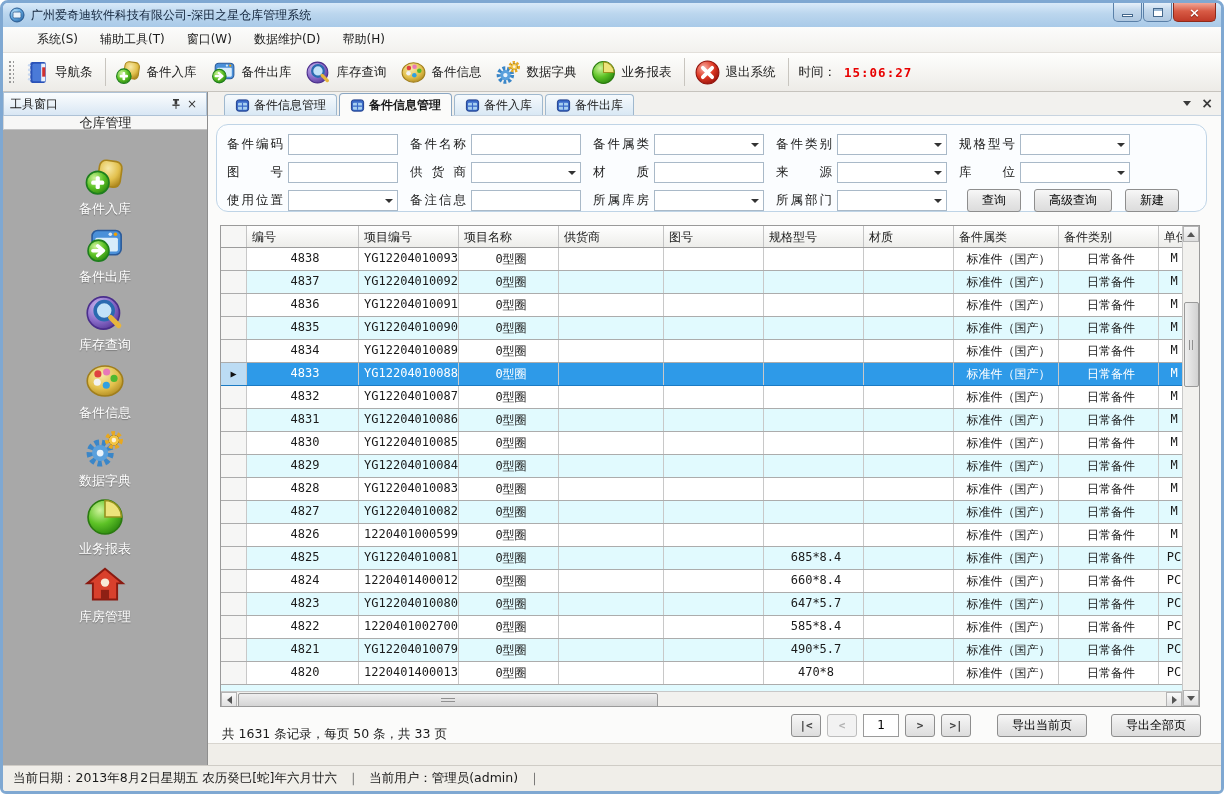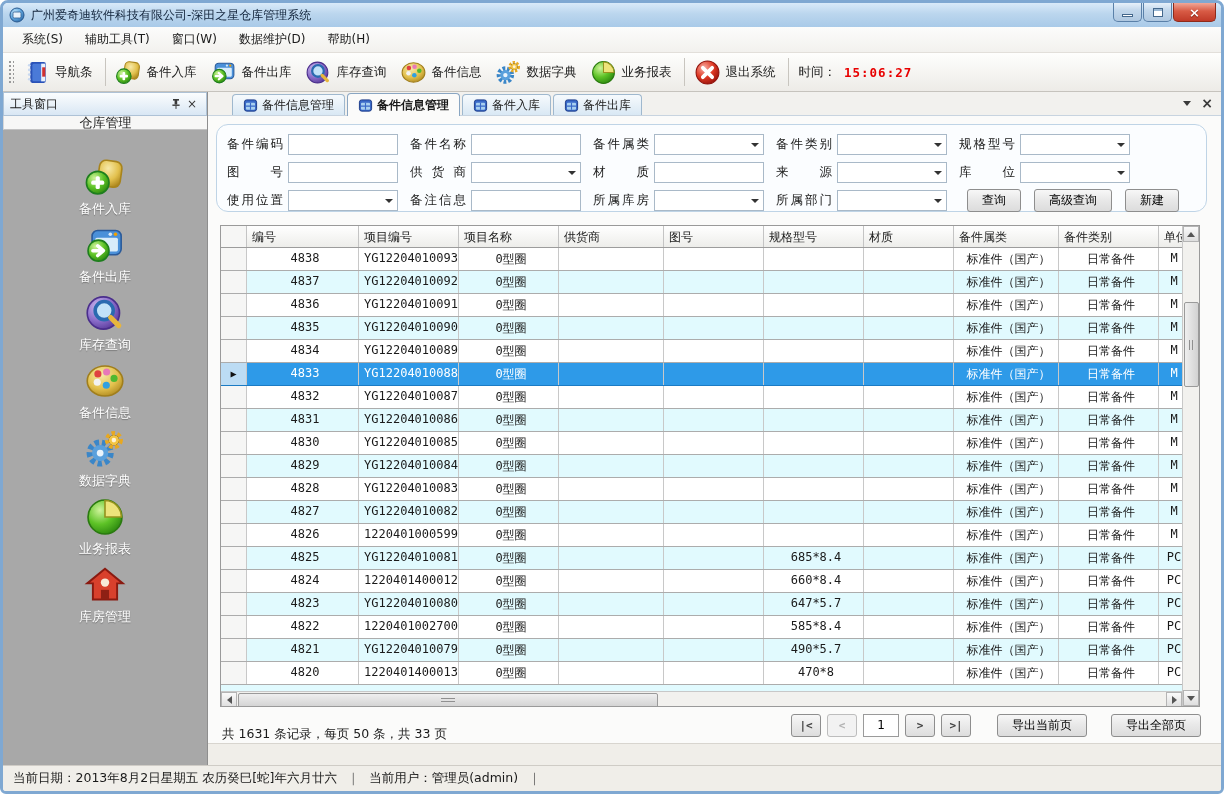--- a/index.html
+++ b/index.html
@@ -18,21 +18,21 @@
   .wbtn { width:29px; height:19px; border:1px solid #5A80A8; border-top:none;
     border-radius:0 0 5px 5px; display:flex; align-items:center; justify-content:center;
     background:linear-gradient(#E7F1FA,#C3D8EC 40%,#AFC8E0); margin-left:1px; cursor:pointer; }
   .wbtn.close { width:43px; background:linear-gradient(#F0A898,#D85B45 45%,#C03A28); border-color:#8E2A1A; }
   .g-min { width:11px; height:3px; background:#fff; border:1px solid #44688C; margin-top:6px; }
   .g-max { width:10px; height:9px; border:1px solid #44688C; background:#fff; box-shadow:inset 0 2px #9AB8D4; }
   .g-close { color:#fff; font-weight:bold; font-size:13px; line-height:1; text-shadow:0 1px 1px #7A1A0C; }
 
   
   .menubar { height:26px; background:linear-gradient(#FCFCFB,#F2F1EE); border-bottom:1px solid #E2DFDA;
-    display:flex; align-items:flex-end; padding-left:8px; flex:0 0 auto; }
+    display:flex; align-items:flex-end; padding-left:23px; flex:0 0 auto; }
   .menu-item { padding:4px 11px; cursor:default; }
 
   
   .toolbar { height:39px; background:linear-gradient(#FEFEFD,#EDEBE7); border-bottom:1px solid #C6C3BD;
     display:flex; align-items:center; padding-left:4px; flex:0 0 auto; }
   .grip { width:7px; height:26px; margin-right:4px;
     background-image:radial-gradient(circle,#9A9A9A 1px,transparent 1.3px);
     background-size:4px 4px; background-position:1px 1px; }
   .tool-item { display:flex; align-items:center; gap:5px; padding:3px 8px 3px 5px; cursor:pointer;
     font-size:12.5px; white-space:nowrap; }
@@ -56,21 +56,21 @@
   .sb-body { flex:1; background:#A8A8A8; display:flex; flex-direction:column; align-items:center; padding-top:26px; }
   .sb-item { width:100%; height:68px; display:flex; flex-direction:column; align-items:center;
     justify-content:flex-start; cursor:pointer; }
   .icon40 { width:42px; height:42px; }
   .sb-label { color:#FFFFFF; font-size:13px; margin-top:2px; text-shadow:0 1px 1px #707070; }
 
   
   .content { flex:1; display:flex; flex-direction:column; min-width:0; background:#FBFBFA; }
 
   
-  .tabstrip { height:24px; flex:0 0 auto; display:flex; align-items:flex-end; padding:2px 6px 0 24px;
+  .tabstrip { height:24px; flex:0 0 auto; display:flex; align-items:flex-end; padding:2px 6px 0 16px;
     background:#F2F1EE; border-bottom:1px solid #C8D4E0; position:relative; }
   .tab { display:flex; align-items:center; gap:4px; height:21px; padding:0 10px;
     background:linear-gradient(#F6FAFD,#D9E8F4); border:1px solid #9FB8CE; border-bottom:none;
     border-radius:4px 4px 0 0; margin-right:2px; font-size:12px; cursor:pointer; white-space:nowrap; }
   .tab.active { background:#FBFBFA; font-weight:bold; height:23px; margin-bottom:-1px; border-color:#8AA6C2; }
   .tabicon { width:15px; height:15px; }
   .tabstrip-right { position:absolute; right:8px; top:5px; display:flex; gap:10px; align-items:center; }
   .tri-down { width:0; height:0; border-left:4px solid transparent; border-right:4px solid transparent;
     border-top:5px solid #3A3A3A; cursor:pointer; }
   .tab-close { font-weight:bold; font-size:14px; color:#3A3A3A; line-height:12px; cursor:pointer; }

